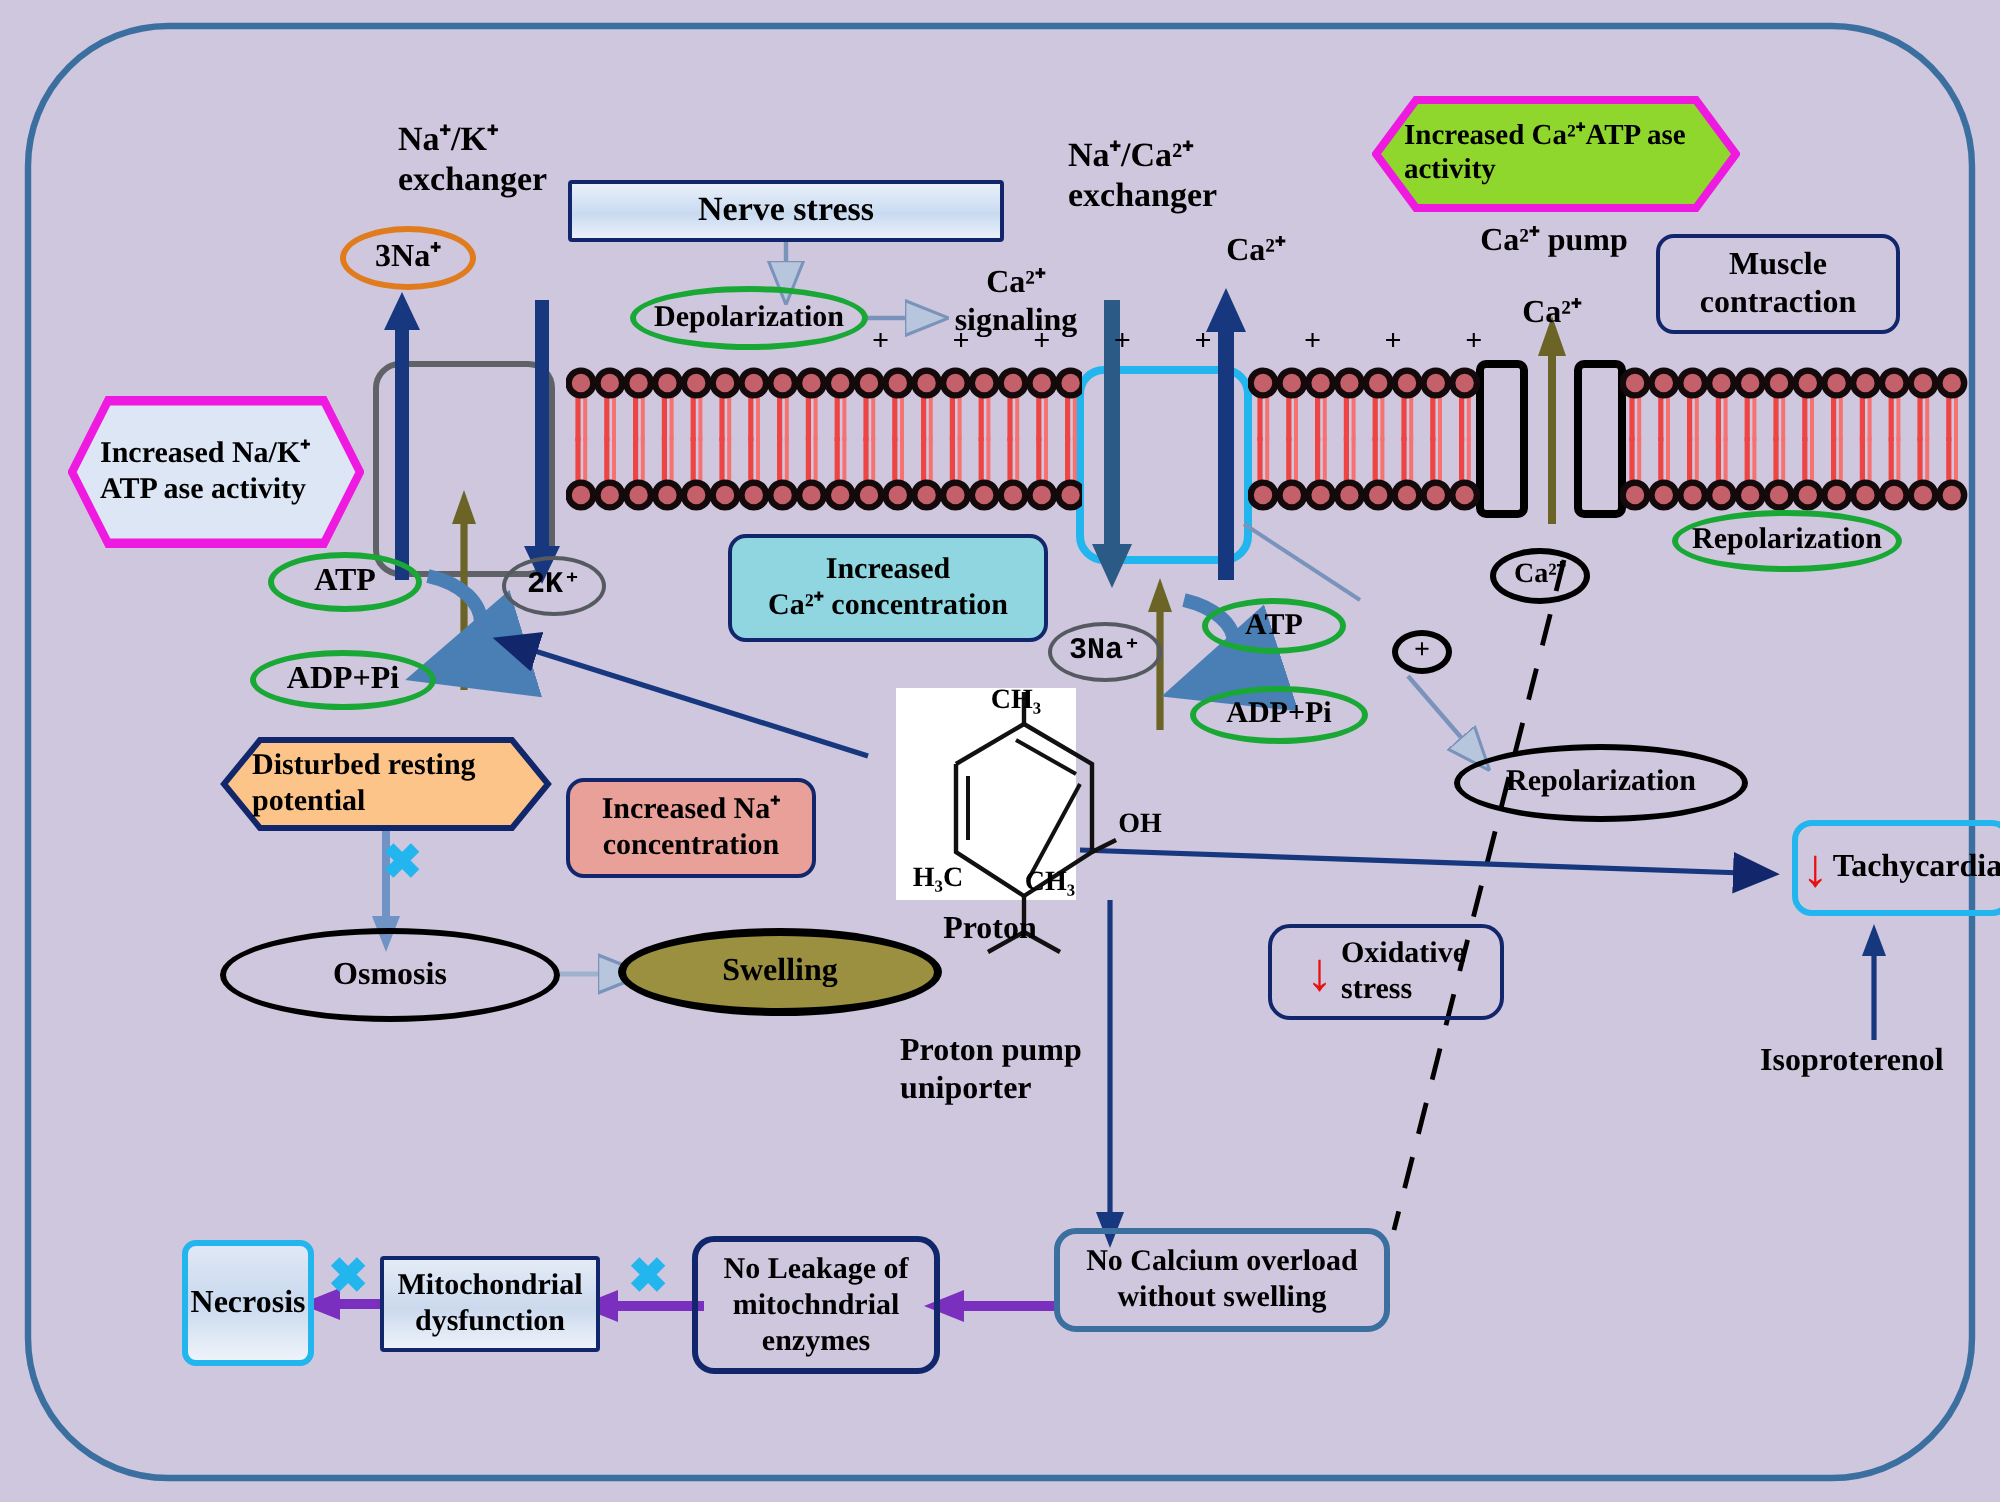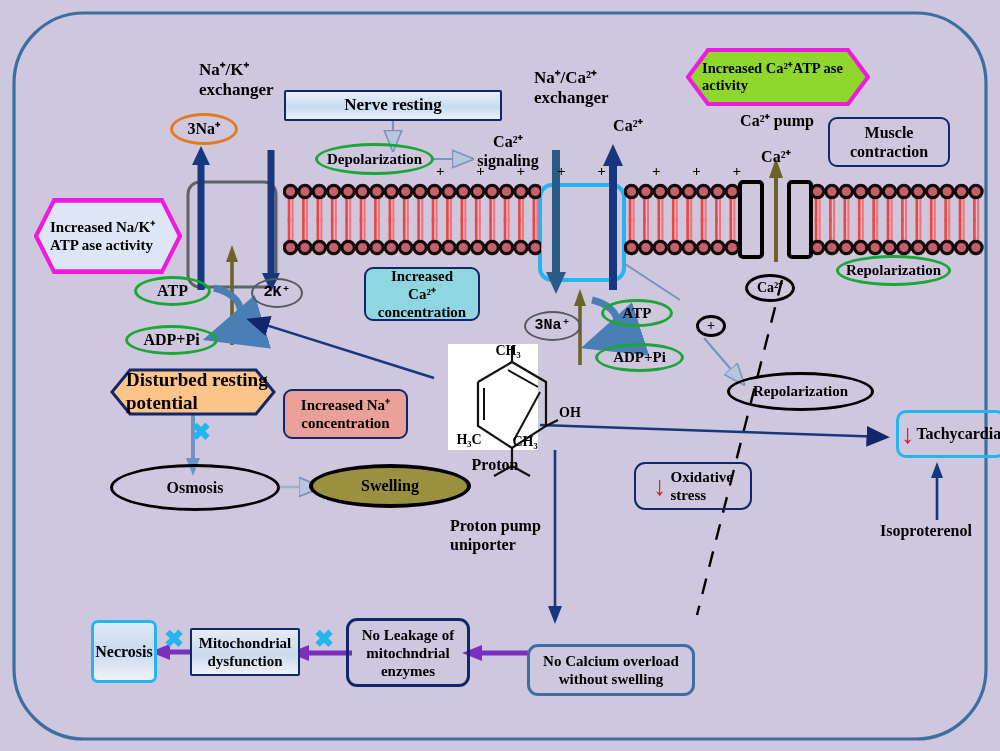--- a/index.html
+++ b/index.html
@@ -546,27 +546,27 @@
       <polygon points="22,2 162,2 182,29 162,56 22,56 2,29" fill="#8fd72c" stroke="#ee1ae0" stroke-width="4"></polygon>
     </svg>
     <span class="inner" style="font-size:14.5px;white-space:pre-line;">Increased Ca²⁺ATP ase
 activity</span>
   </div>
 
   <div class="hex" style="left:110px;top:368px;width:166px;height:48px;">
     <svg class="shape" viewBox="0 0 166 48" preserveAspectRatio="none">
       <polygon points="20,2 146,2 164,24 146,46 20,46 2,24" fill="#fcc489" stroke="#12276b" stroke-width="3"></polygon>
     </svg>
-    <span class="inner" style="font-size:19px;white-space:pre-line;">Disturbed resting
+    <span class="inner" style="font-size:15px;white-space:pre-line;">Disturbed resting
 potential</span>
   </div>
 
-  <div class="box box-nerve" style="left:284px;top:90px;width:218px;height:31px;font-size:17px;">Nerve resting</div>
-
-  <div class="box box-ca-conc" style="left:364px;top:267px;width:116px;height:54px;font-size:15px;white-space:pre-line;">Increased
+  <div class="box box-nerve" style="left:284px;top:90px;width:218px;height:31px;font-size:17px;">Nerve stress</div>
+
+  <div class="box box-ca-conc" style="left:364px;top:267px;width:160px;height:54px;font-size:15px;white-space:pre-line;">Increased
 Ca²⁺ concentration</div>
 
   <div class="box box-na-conc" style="left:283px;top:389px;width:125px;height:50px;font-size:15px;white-space:pre-line;">Increased Na⁺
 concentration</div>
 
   <div class="box box-muscle" style="left:828px;top:117px;width:122px;height:50px;font-size:16px;white-space:pre-line;">Muscle
 contraction</div>
 
   <div class="box box-oxid" style="left:634px;top:462px;width:118px;height:48px;font-size:15px;">
     <span style="color:#e81010;font-size:27px;line-height:1;margin-right:4px;">↓</span>
@@ -581,20 +581,20 @@
 
   <div class="box box-necrosis" style="left:91px;top:620px;width:66px;height:63px;font-size:16px;">Necrosis</div>
 
   <div class="box box-mito" style="left:190px;top:628px;width:110px;height:48px;font-size:15px;white-space:pre-line;">Mitochondrial
 dysfunction</div>
 
   <div class="box box-noleak" style="left:346px;top:618px;width:124px;height:69px;font-size:15px;white-space:pre-line;">No Leakage of
 mitochndrial
 enzymes</div>
 
-  <div class="box box-nocalc" style="left:527px;top:644px;width:168px;height:52px;font-size:15px;white-space:pre-line;">No Calcium overload
+  <div class="box box-nocalc" style="left:527px;top:614px;width:168px;height:52px;font-size:15px;white-space:pre-line;">No Calcium overload
 without swelling</div>
 
   <div class="lbl" style="left:187px;top:418px;width:28px;font-size:24px;color:#22b5ee;">✖</div>
   <div class="lbl" style="left:160px;top:625px;width:28px;font-size:24px;color:#22b5ee;">✖</div>
   <div class="lbl" style="left:310px;top:625px;width:28px;font-size:24px;color:#22b5ee;">✖</div>
 
 </div>
 
 </body></html>

